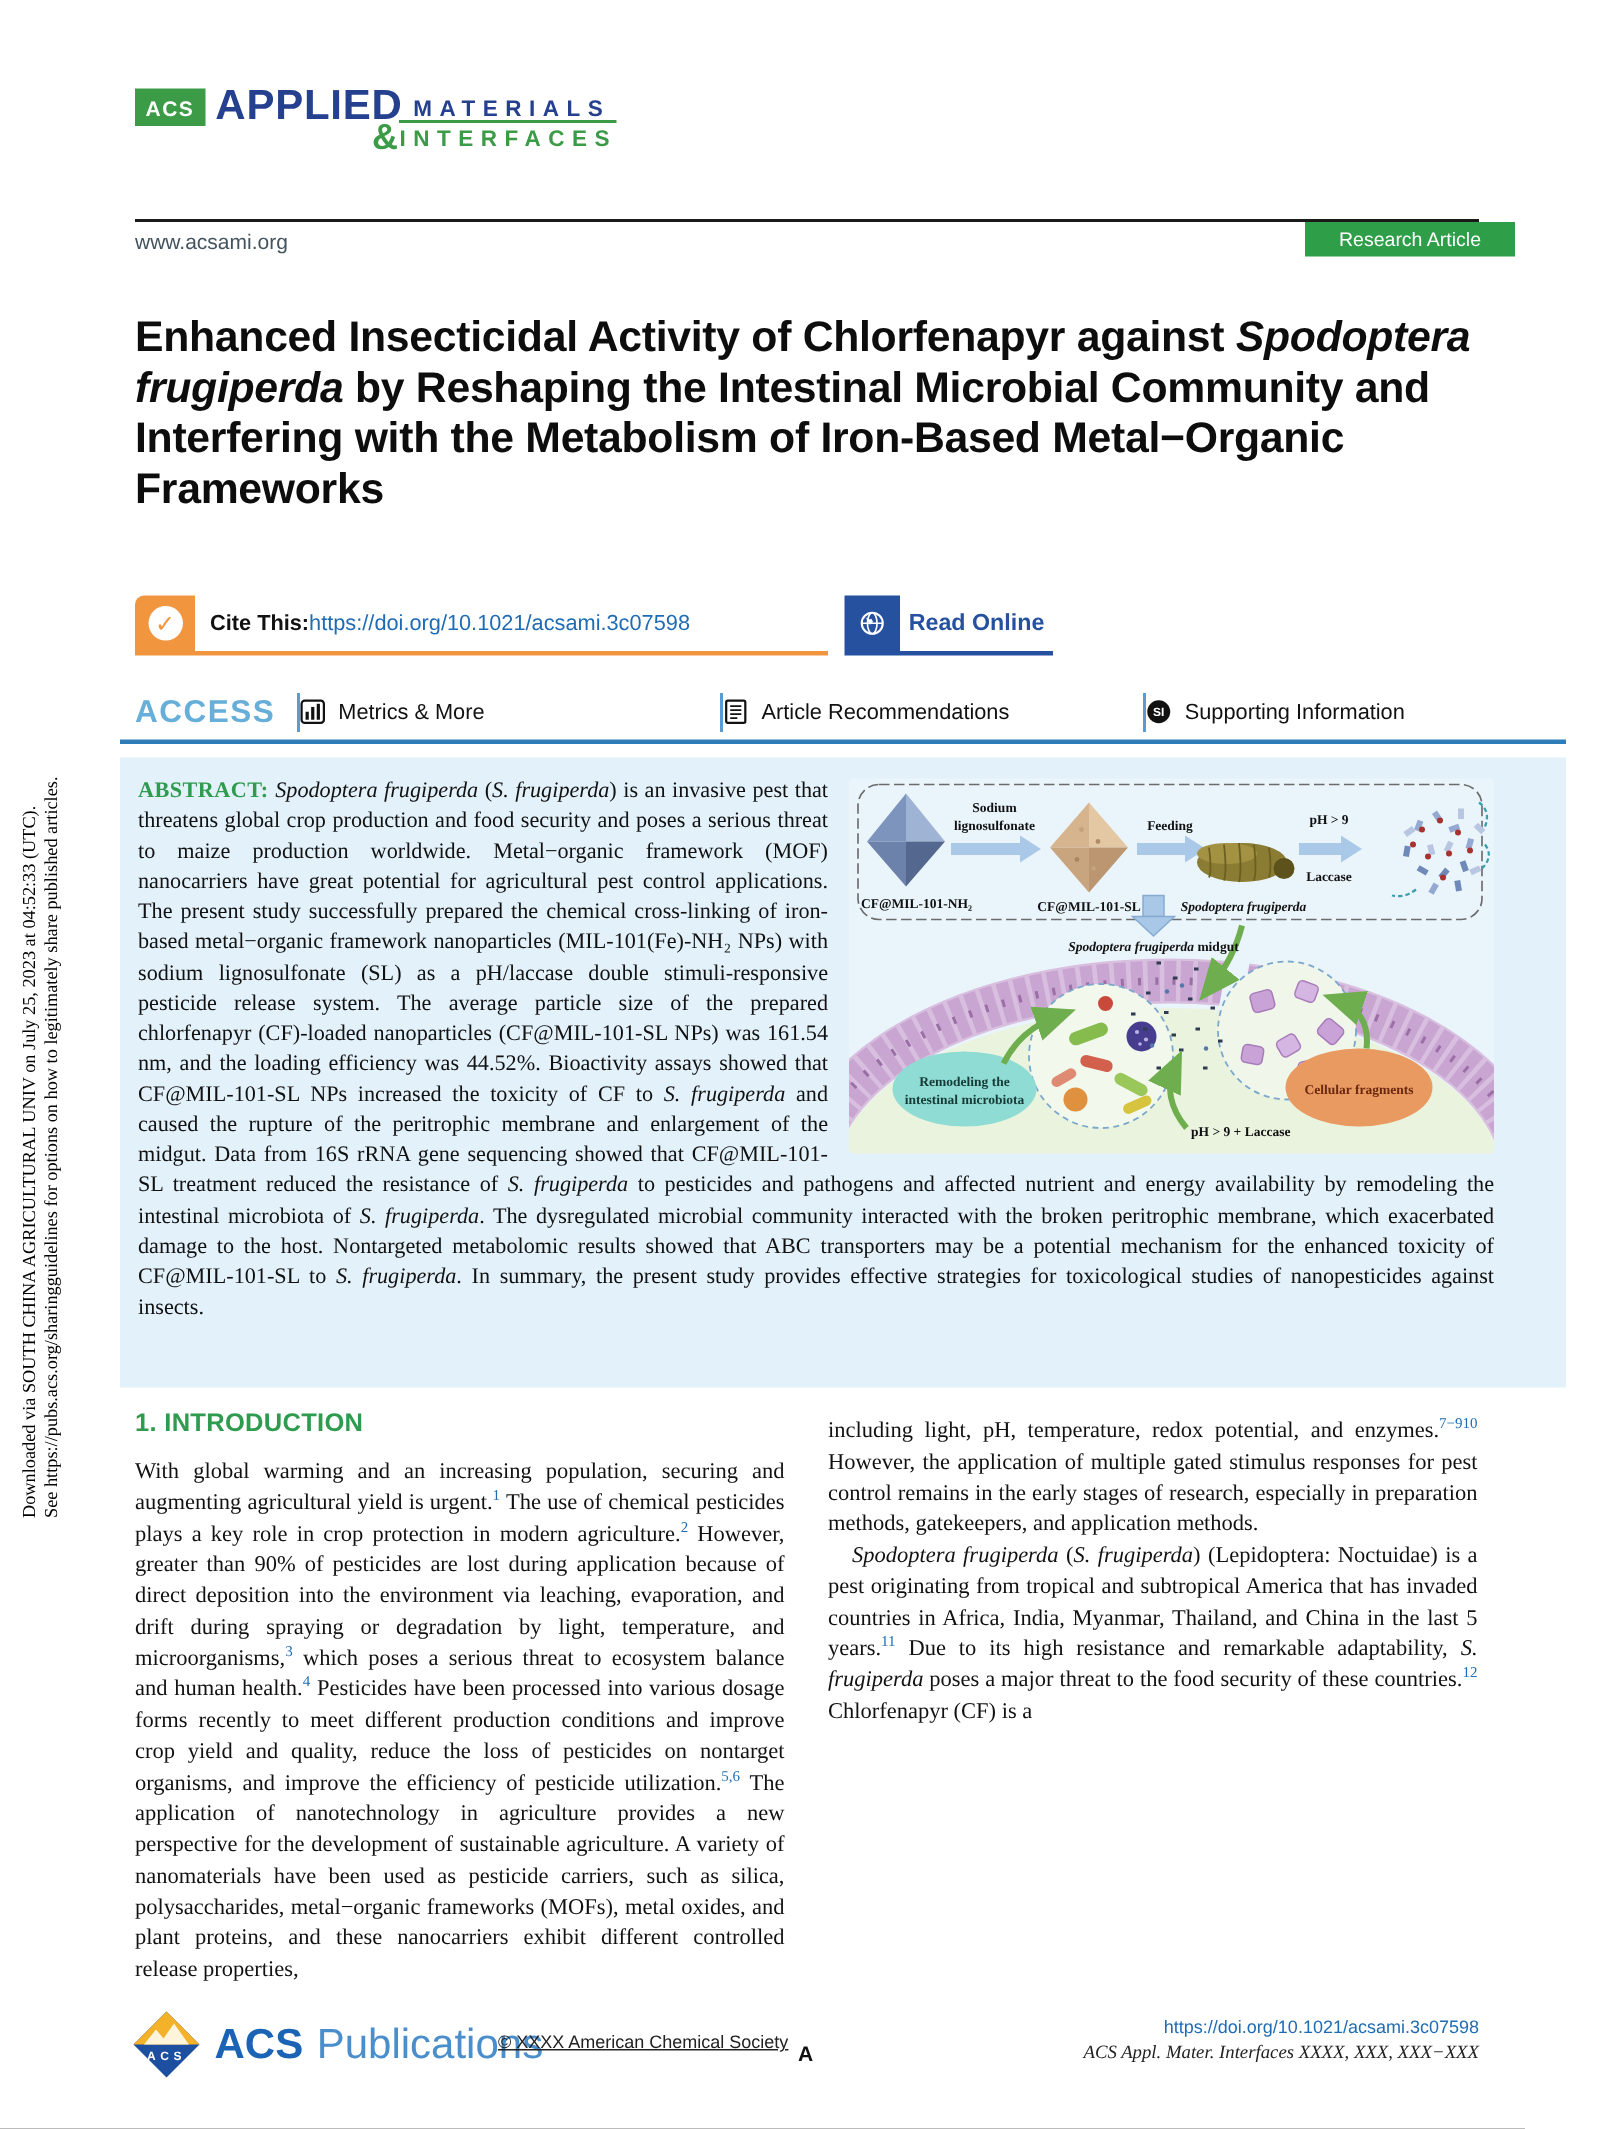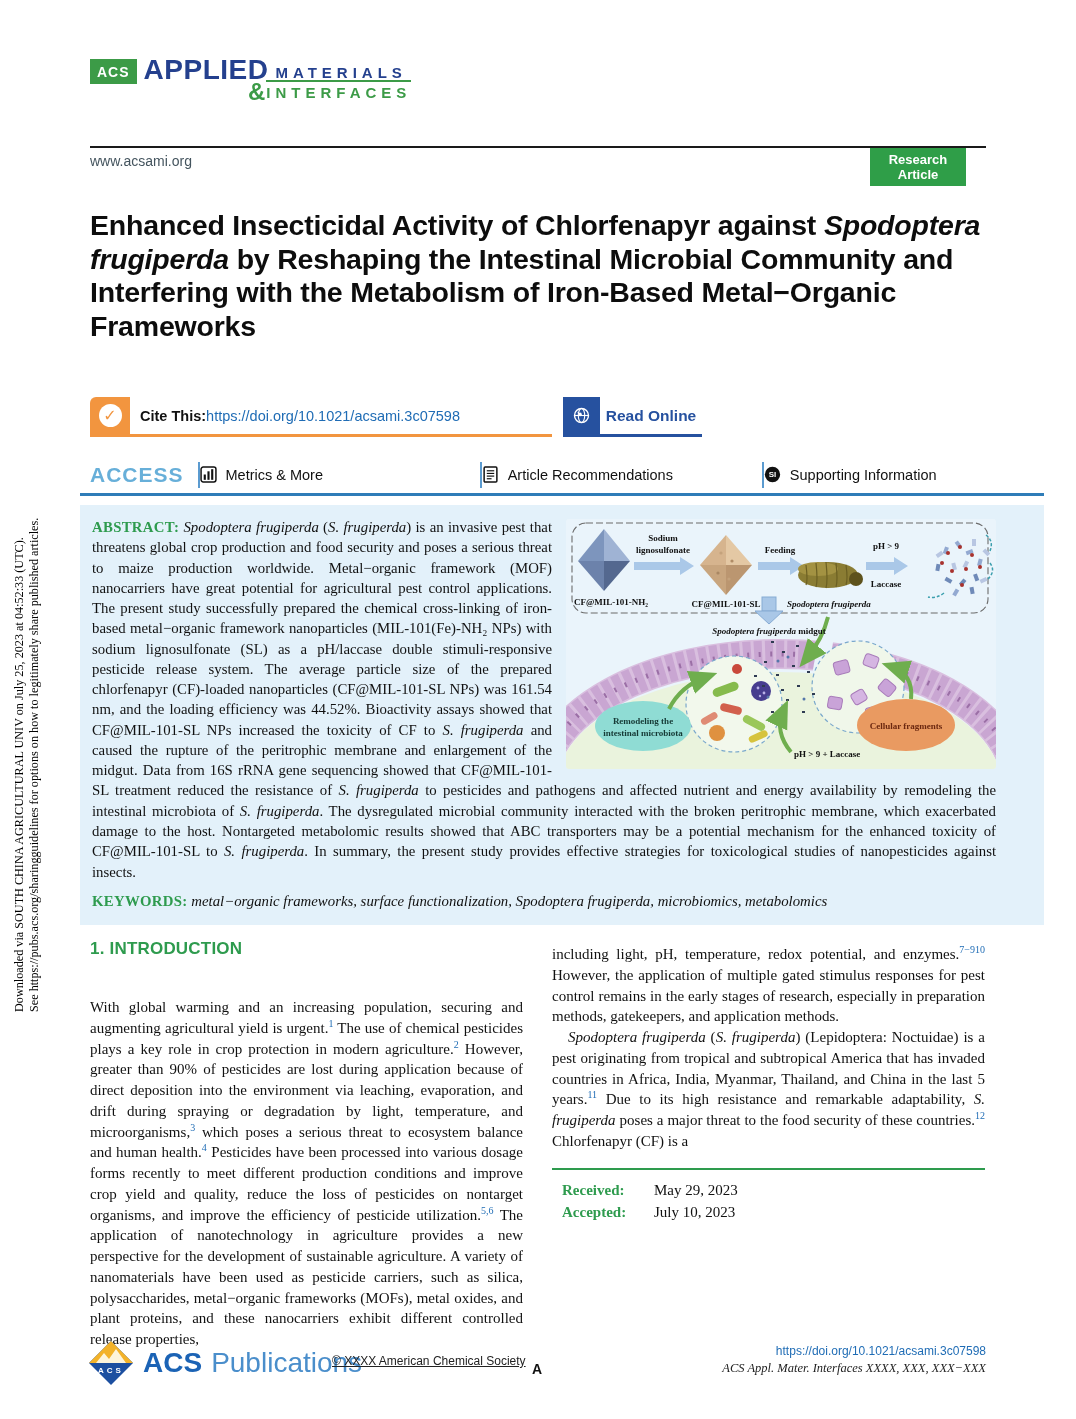--- a/index.html
+++ b/index.html
@@ -16,22 +16,22 @@
   .mh-row1{display:flex;align-items:flex-end;gap:7px;}
   .acs-box{background:#3c9b47;color:#fff;font-weight:bold;font-size:14px;padding:5px 7px 4px;letter-spacing:1px;}
   .applied{color:#24408e;font-weight:bold;font-size:28px;line-height:1;letter-spacing:.5px;}
   .materials{color:#24408e;font-weight:bold;font-size:15px;letter-spacing:5px;padding-bottom:3px;}
   .mh-row2{display:flex;align-items:flex-start;margin-left:158px;margin-top:-4px;}
   .amp{color:#3c9b47;font-weight:bold;font-size:24px;line-height:1;margin-right:1px;}
   .interfaces{color:#3c9b47;font-weight:bold;font-size:15px;letter-spacing:5px;border-top:2.5px solid #3c9b47;padding-top:2px;}
 
   .header-rule{position:absolute;left:90px;top:146px;width:896px;height:1.8px;background:#1a1a1a;}
   .site{position:absolute;left:90px;top:153px;font-family:"Liberation Sans",sans-serif;font-size:14px;color:#44545e;text-decoration:none;}
-  .badge{position:absolute;left:870px;top:148px;width:96px;background:#2f9e48;color:#fff;
-         font-family:"Liberation Sans",sans-serif;font-size:13px;font-weight:bold;text-align:center;padding:4px 0;}
+  .badge{position:absolute;left:870px;top:148px;width:140px;background:#2f9e48;color:#fff;
+         font-family:"Liberation Sans",sans-serif;font-size:13px;font-weight:normal;text-align:center;padding:4px 0;}
 
   .title{position:absolute;left:90px;top:190px;width:908px;font-family:"Liberation Sans",sans-serif;
          font-weight:bold;font-size:28.5px;line-height:1.18;color:#0d0d0d;letter-spacing:-.2px;}
   .title .it{font-style:italic;}
 
   .authors{position:absolute;left:90px;top:330px;width:908px;font-size:17.5px;line-height:1.5;}
 
   .cite-bar{position:absolute;left:90px;top:397px;width:462px;height:37px;
             border-bottom:3.5px solid #f2953f;display:flex;align-items:stretch;background:#fff;}
   .cite-icon{width:40px;background:#f2953f;border-radius:6px 0 0 0;display:flex;align-items:center;justify-content:center;}
@@ -59,21 +59,21 @@
   .ga-figure{float:right;width:430px;height:250px;margin:2px 0 8px 14px;background:#eaf4fb;border-radius:3px;}
   .abstract-p{font-size:14.8px;line-height:1.37;text-align:justify;margin:0;}
   .abs-label{color:#2e9b4e;font-weight:bold;letter-spacing:.3px;}
   .kw-p{margin:11px 0 0 0;font-size:14.8px;clear:none;}
   .kw-label{color:#2e9b4e;font-weight:bold;letter-spacing:.3px;}
   .kw-text{font-style:italic;}
 
   .section-heading{position:absolute;left:90px;top:939px;font-family:"Liberation Sans",sans-serif;
                    font-weight:bold;font-size:17px;color:#2e9b4e;letter-spacing:.2px;}
   .col{position:absolute;width:433px;font-size:15px;line-height:1.385;text-align:justify;}
-  .col-left{left:90px;top:971px;margin-top:26px;}
+  .col-left{left:90px;top:971px;}
   .col-right{left:552px;top:944px;}
   .col p{margin:0;}
   .col p.indent{text-indent:16px;}
 
   .it{font-style:italic;}
   .sup{color:#1f6cb5;font-size:10px;vertical-align:super;line-height:0;}
   .supk{color:#111;font-size:10px;vertical-align:super;line-height:0;}
 
   .dates{margin-top:16px;border-top:2px solid #2e9b4e;padding:9px 0 0 10px;}
   .dates .row{font-size:15px;line-height:1.5;}
@@ -344,36 +344,31 @@
         <rect x="196" y="78" width="14" height="14" fill="#a9c7e7" stroke="#86abd3"></rect>
         <polygon points="189,92 217,92 203,105" fill="#a9c7e7" stroke="#86abd3"></polygon>
       </g>
       <text x="203" y="115" text-anchor="middle">
         <tspan class="figlabel-it">Spodoptera frugiperda</tspan><tspan class="figlabel"> midgut</tspan>
       </text>
     </svg>
 
     <p class="abstract-p"><span class="abs-label">ABSTRACT:</span><span> </span><span><span class="it">Spodoptera frugiperda</span><span> (</span><span class="it">S. frugiperda</span><span>) is an invasive pest that threatens global crop production and food security and poses a serious threat to maize production worldwide. Metal−organic framework (MOF) nanocarriers have great potential for agricultural pest control applications. The present study successfully prepared the chemical cross-linking of iron-based metal−organic framework nanoparticles (MIL-101(Fe)-NH₂ NPs) with sodium lignosulfonate (SL) as a pH/laccase double stimuli-responsive pesticide release system. The average particle size of the prepared chlorfenapyr (CF)-loaded nanoparticles (CF@MIL-101-SL NPs) was 161.54 nm, and the loading efficiency was 44.52%. Bioactivity assays showed that CF@MIL-101-SL NPs increased the toxicity of CF to </span><span class="it">S. frugiperda</span><span> and caused the rupture of the peritrophic membrane and enlargement of the midgut. Data from 16S rRNA gene sequencing showed that CF@MIL-101-SL treatment reduced the resistance of </span><span class="it">S. frugiperda</span><span> to pesticides and pathogens and affected nutrient and energy availability by remodeling the intestinal microbiota of </span><span class="it">S. frugiperda</span><span>. The dysregulated microbial community interacted with the broken peritrophic membrane, which exacerbated damage to the host. Nontargeted metabolomic results showed that ABC transporters may be a potential mechanism for the enhanced toxicity of CF@MIL-101-SL to </span><span class="it">S. frugiperda</span><span>. In summary, the present study provides effective strategies for toxicological studies of nanopesticides against insects.</span></span></p>
 
-    <p class="kw-p"><span class="kw-label">KEYWORDS:</span><span> </span><span class="kw-text">metal−organic frameworks, surface functionalization, Spodoptera frugiperda, microbiomics, metabolomics</span></p>
   </div>
 
   <div class="section-heading">1.  INTRODUCTION</div>
 
   <div class="col col-left">
     <p><span>With global warming and an increasing population, securing and augmenting agricultural yield is urgent.</span><span class="sup">1</span><span> The use of chemical pesticides plays a key role in crop protection in modern agriculture.</span><span class="sup">2</span><span> However, greater than 90% of pesticides are lost during application because of direct deposition into the environment via leaching, evaporation, and drift during spraying or degradation by light, temperature, and microorganisms,</span><span class="sup">3</span><span> which poses a serious threat to ecosystem balance and human health.</span><span class="sup">4</span><span> Pesticides have been processed into various dosage forms recently to meet different production conditions and improve crop yield and quality, reduce the loss of pesticides on nontarget organisms, and improve the efficiency of pesticide utilization.</span><span class="sup">5,6</span><span> The application of nanotechnology in agriculture provides a new perspective for the development of sustainable agriculture. A variety of nanomaterials have been used as pesticide carriers, such as silica, polysaccharides, metal−organic frameworks (MOFs), metal oxides, and plant proteins, and these nanocarriers exhibit different controlled release properties,</span></p>
   </div>
 
   <div class="col col-right">
     <p><span>including light, pH, temperature, redox potential, and enzymes.</span><span class="sup">7−910</span><span> However, the application of multiple gated stimulus responses for pest control remains in the early stages of research, especially in preparation methods, gatekeepers, and application methods.</span></p>
     <p class="indent"><span class="it">Spodoptera frugiperda</span><span> (</span><span class="it">S. frugiperda</span><span>) (Lepidoptera: Noctuidae) is a pest originating from tropical and subtropical America that has invaded countries in Africa, India, Myanmar, Thailand, and China in the last 5 years.</span><span class="sup">11</span><span> Due to its high resistance and remarkable adaptability, </span><span class="it">S. frugiperda</span><span> poses a major threat to the food security of these countries.</span><span class="sup">12</span><span> Chlorfenapyr (CF) is a</span></p>
-    <div class="dates">
-      <div class="row"><span class="date-label">Received:</span><span>May 29, 2023</span></div>
-      <div class="row"><span class="date-label">Accepted:</span><span>July 10, 2023</span></div>
-    </div>
   </div>
 
   <div class="footer-logo">
     <svg width="46" height="46" viewBox="0 0 46 46">
       <polygon points="23,1 45,23 23,45 1,23" fill="#1c4fa0"></polygon>
       <polygon points="23,1 45,23 1,23" fill="#f3b229"></polygon>
       <path d="M8,23 L16,13 L21,19 L28,9 L38,23 Z" fill="#fdf4da"></path>
       <text x="23" y="33" text-anchor="middle" font-family="Liberation Sans, sans-serif" font-size="8" font-weight="bold" fill="#fff" letter-spacing="3">ACS</text>
     </svg>
     <span class="f-acs">ACS</span>

